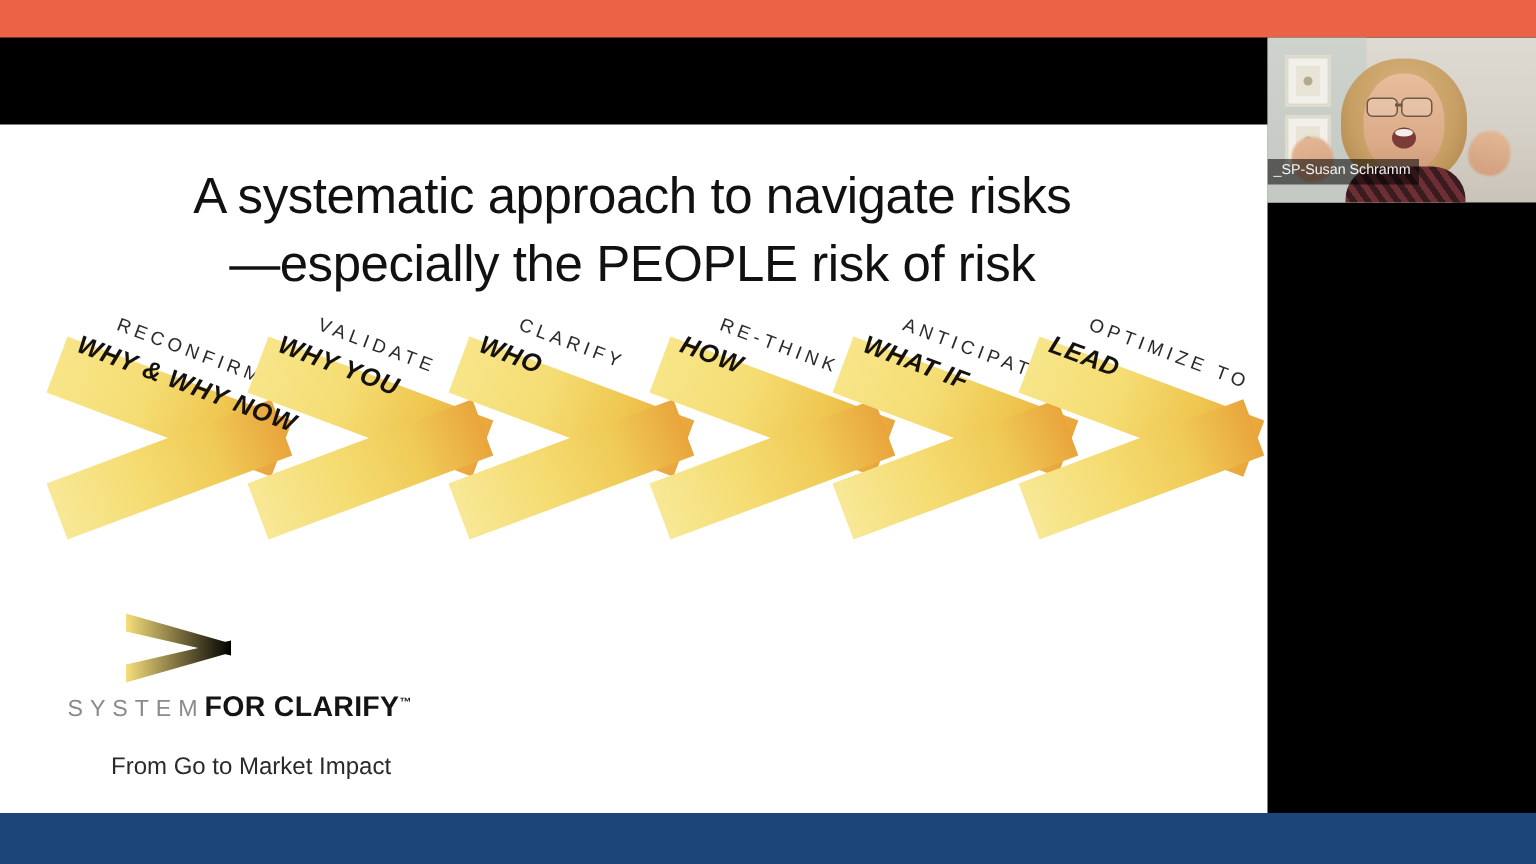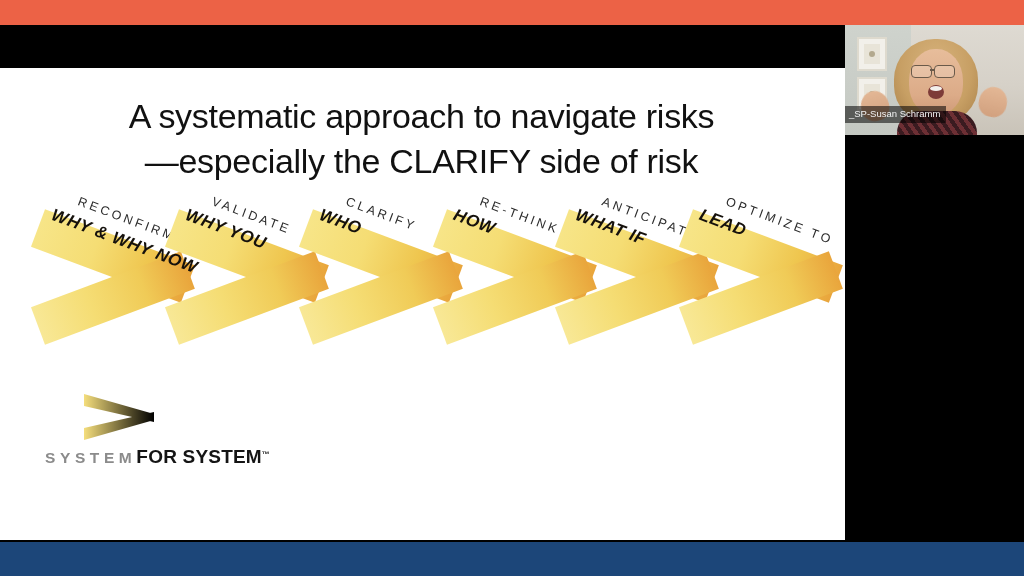--- a/index.html
+++ b/index.html
@@ -10,21 +10,21 @@
   
   .top-bar{position:absolute;left:0;top:0;width:1024px;height:25px;background:#ec6246;}
 
   
   .bottom-bar{position:absolute;left:0;top:542px;width:1024px;height:34px;background:#1c4679;}
 
   
   .black-band{position:absolute;left:0;top:25px;width:1024px;height:517px;background:#000;}
 
   
-  .slide{position:absolute;left:0;top:68px;width:968px;height:472px;background:#fff;overflow:hidden;}
+  .slide{position:absolute;left:0;top:83px;width:968px;height:472px;background:#fff;overflow:hidden;}
 
   .slide-title{
     position:absolute;left:0;top:26px;width:843px;
     text-align:center;color:#111;
     font-size:34px;line-height:45px;font-weight:400;
     letter-spacing:-.3px;
     font-family:"Liberation Sans",sans-serif;
   }
   .slide-title .l2{display:block;}
 
@@ -78,21 +78,21 @@
     position:absolute;left:40px;top:6px;width:92px;height:50px;z-index:2;
   }
   .logo-risk{
     position:absolute;left:108px;top:-4px;
     font-size:61px;font-weight:bold;letter-spacing:-1px;color:#eead35;
     line-height:62px;font-family:"Liberation Sans",sans-serif;z-index:3;
   }
 
   .logo-sub{position:absolute;left:1px;top:60px;width:270px;white-space:nowrap;}
   .logo-system{
-    font-size:15.5px;letter-spacing:4.6px;color:#8b8b8b;font-weight:700;
+    font-size:15.5px;letter-spacing:4.6px;color:#8b8b8b;font-weight:400;
     font-family:"Liberation Sans",sans-serif;
   }
   .logo-fi{
     font-size:19px;letter-spacing:.2px;color:#141414;font-weight:bold;
     font-family:"Liberation Sans",sans-serif;
   }
   .logo-tm{font-size:8px;vertical-align:super;color:#141414;font-weight:bold;}
 
   .logo-tag{
     position:absolute;left:30px;top:102px;
@@ -144,21 +144,21 @@
 <div id="stage">
 
   <div class="black-band"></div>
 
   <div class="top-bar"></div>
 
   <div class="slide">
 
     <div class="slide-title">
       <span>A systematic approach to navigate risks</span>
-      <span class="l2">—especially the CLARIFY side of risk</span>
+      <span class="l2">—especially the PEOPLE risk of risk</span>
     </div>
 
     <div class="chev-row">
 
       <div class="chev" style="left:38px;">
         <div class="band band-up"></div>
         <div class="band band-dn"></div>
         <div class="chev-text">
           <div class="chev-verb">RECONFIRM</div>
           <div class="chev-word">WHY &amp; WHY NOW</div>
@@ -222,23 +222,24 @@
               <stop offset="0.55" stop-color="#eec553"></stop>
               <stop offset="1" stop-color="#e0932f"></stop>
             </linearGradient>
           </defs>
           <polygon points="0,2 70,22 70,30 0,14" fill="url(#lg)"></polygon>
           <polygon points="0,48 70,28 70,20 0,36" fill="url(#lg)"></polygon>
         </svg>
       </div>
 
       <div class="logo-sub">
-        <span class="logo-system">SYSTEM</span><span class="logo-fi">FOR SYSTEM</span><span class="logo-tm">™</span>
-      </div>
-
+        <span class="logo-system">SYSTEM</span><span class="logo-fi">FOR CLARIFY</span><span class="logo-tm">™</span>
+      </div>
+
+      <div class="logo-tag">From Go to Market Impact</div>
     </div>
 
   </div>
 
   <div class="cam-under"></div>
 
   <div class="cam">
     <div class="cam-bg"></div>
     <div class="cam-wall"></div>
 

